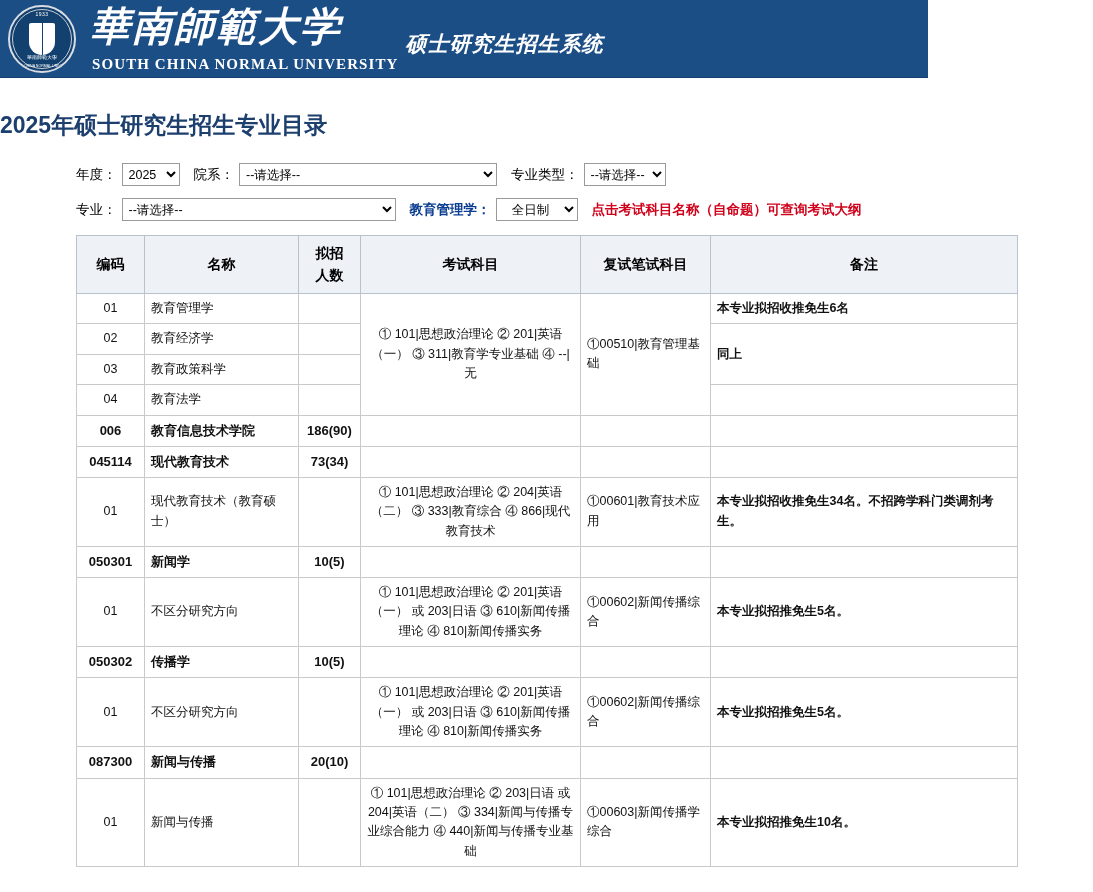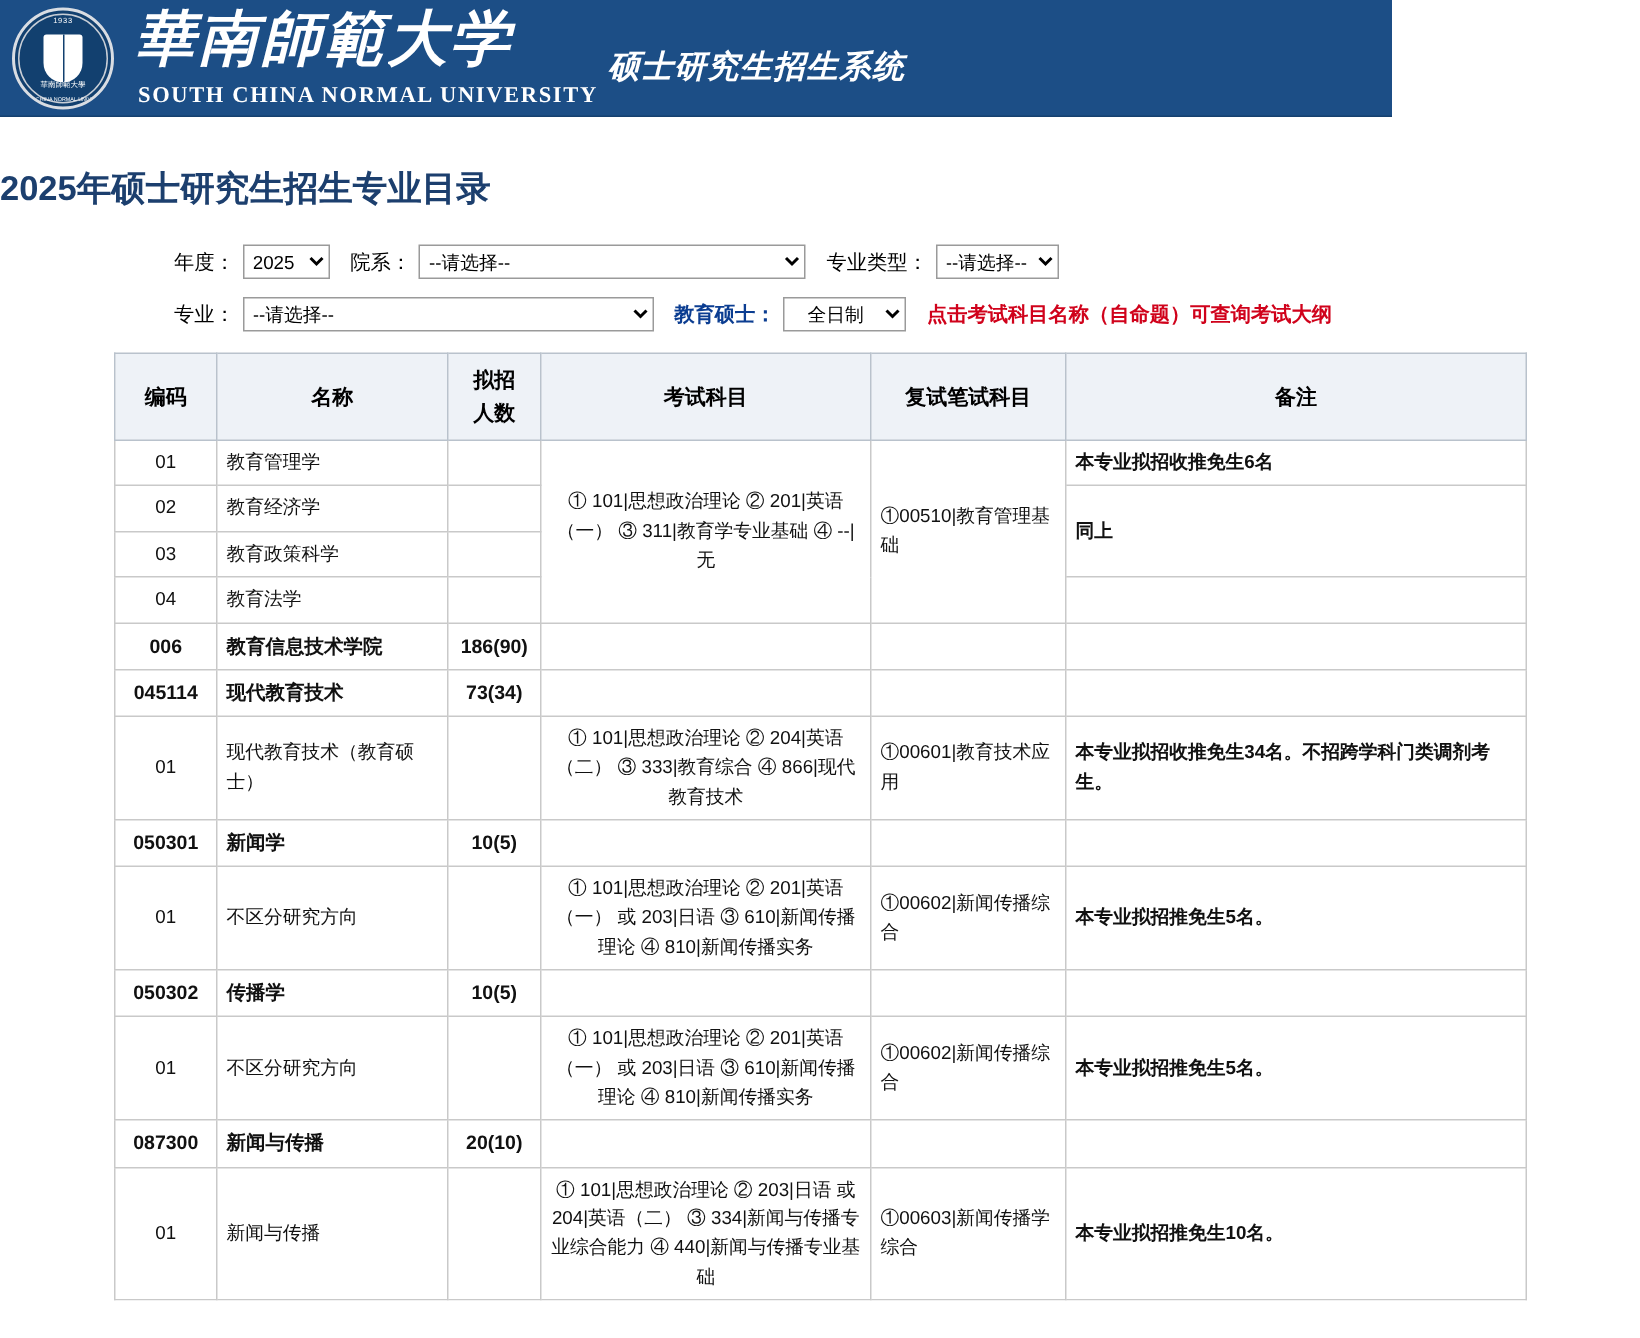--- a/index.html
+++ b/index.html
@@ -123,21 +123,21 @@
   .page-title {
     font-size: 23px;
     color: #1c3f6e;
     font-weight: bold;
     font-family: "Liberation Sans", sans-serif;
     margin-top: 32px;
     margin-bottom: 22px;
   }
 
   
-  .filters { padding-left: 116px; }
+  .filters { padding-left: 76px; }
   .filter-row {
     display: flex;
     align-items: center;
     margin-bottom: 12px;
     font-size: 13.5px;
     color: #000;
   }
   .filter-label {
     font-size: 13.5px;
     color: #000;
@@ -256,21 +256,21 @@
     <span class="filter-label">专业类型：</span>
     <select class="majortype">
       <option>--请选择--</option>
     </select>
   </div>
   <div class="filter-row">
     <span class="filter-label">专业：</span>
     <select class="major">
       <option>--请选择--</option>
     </select>
-    <span class="blue-label">教育硕士：</span>
+    <span class="blue-label">教育管理学：</span>
     <select class="studymode">
       <option>全日制</option>
     </select>
     <span class="red-note">点击考试科目名称（自命题）可查询考试大纲</span>
   </div>
 </div>
 
 <div class="table-wrap">
   <table class="catalog">
     <colgroup>

